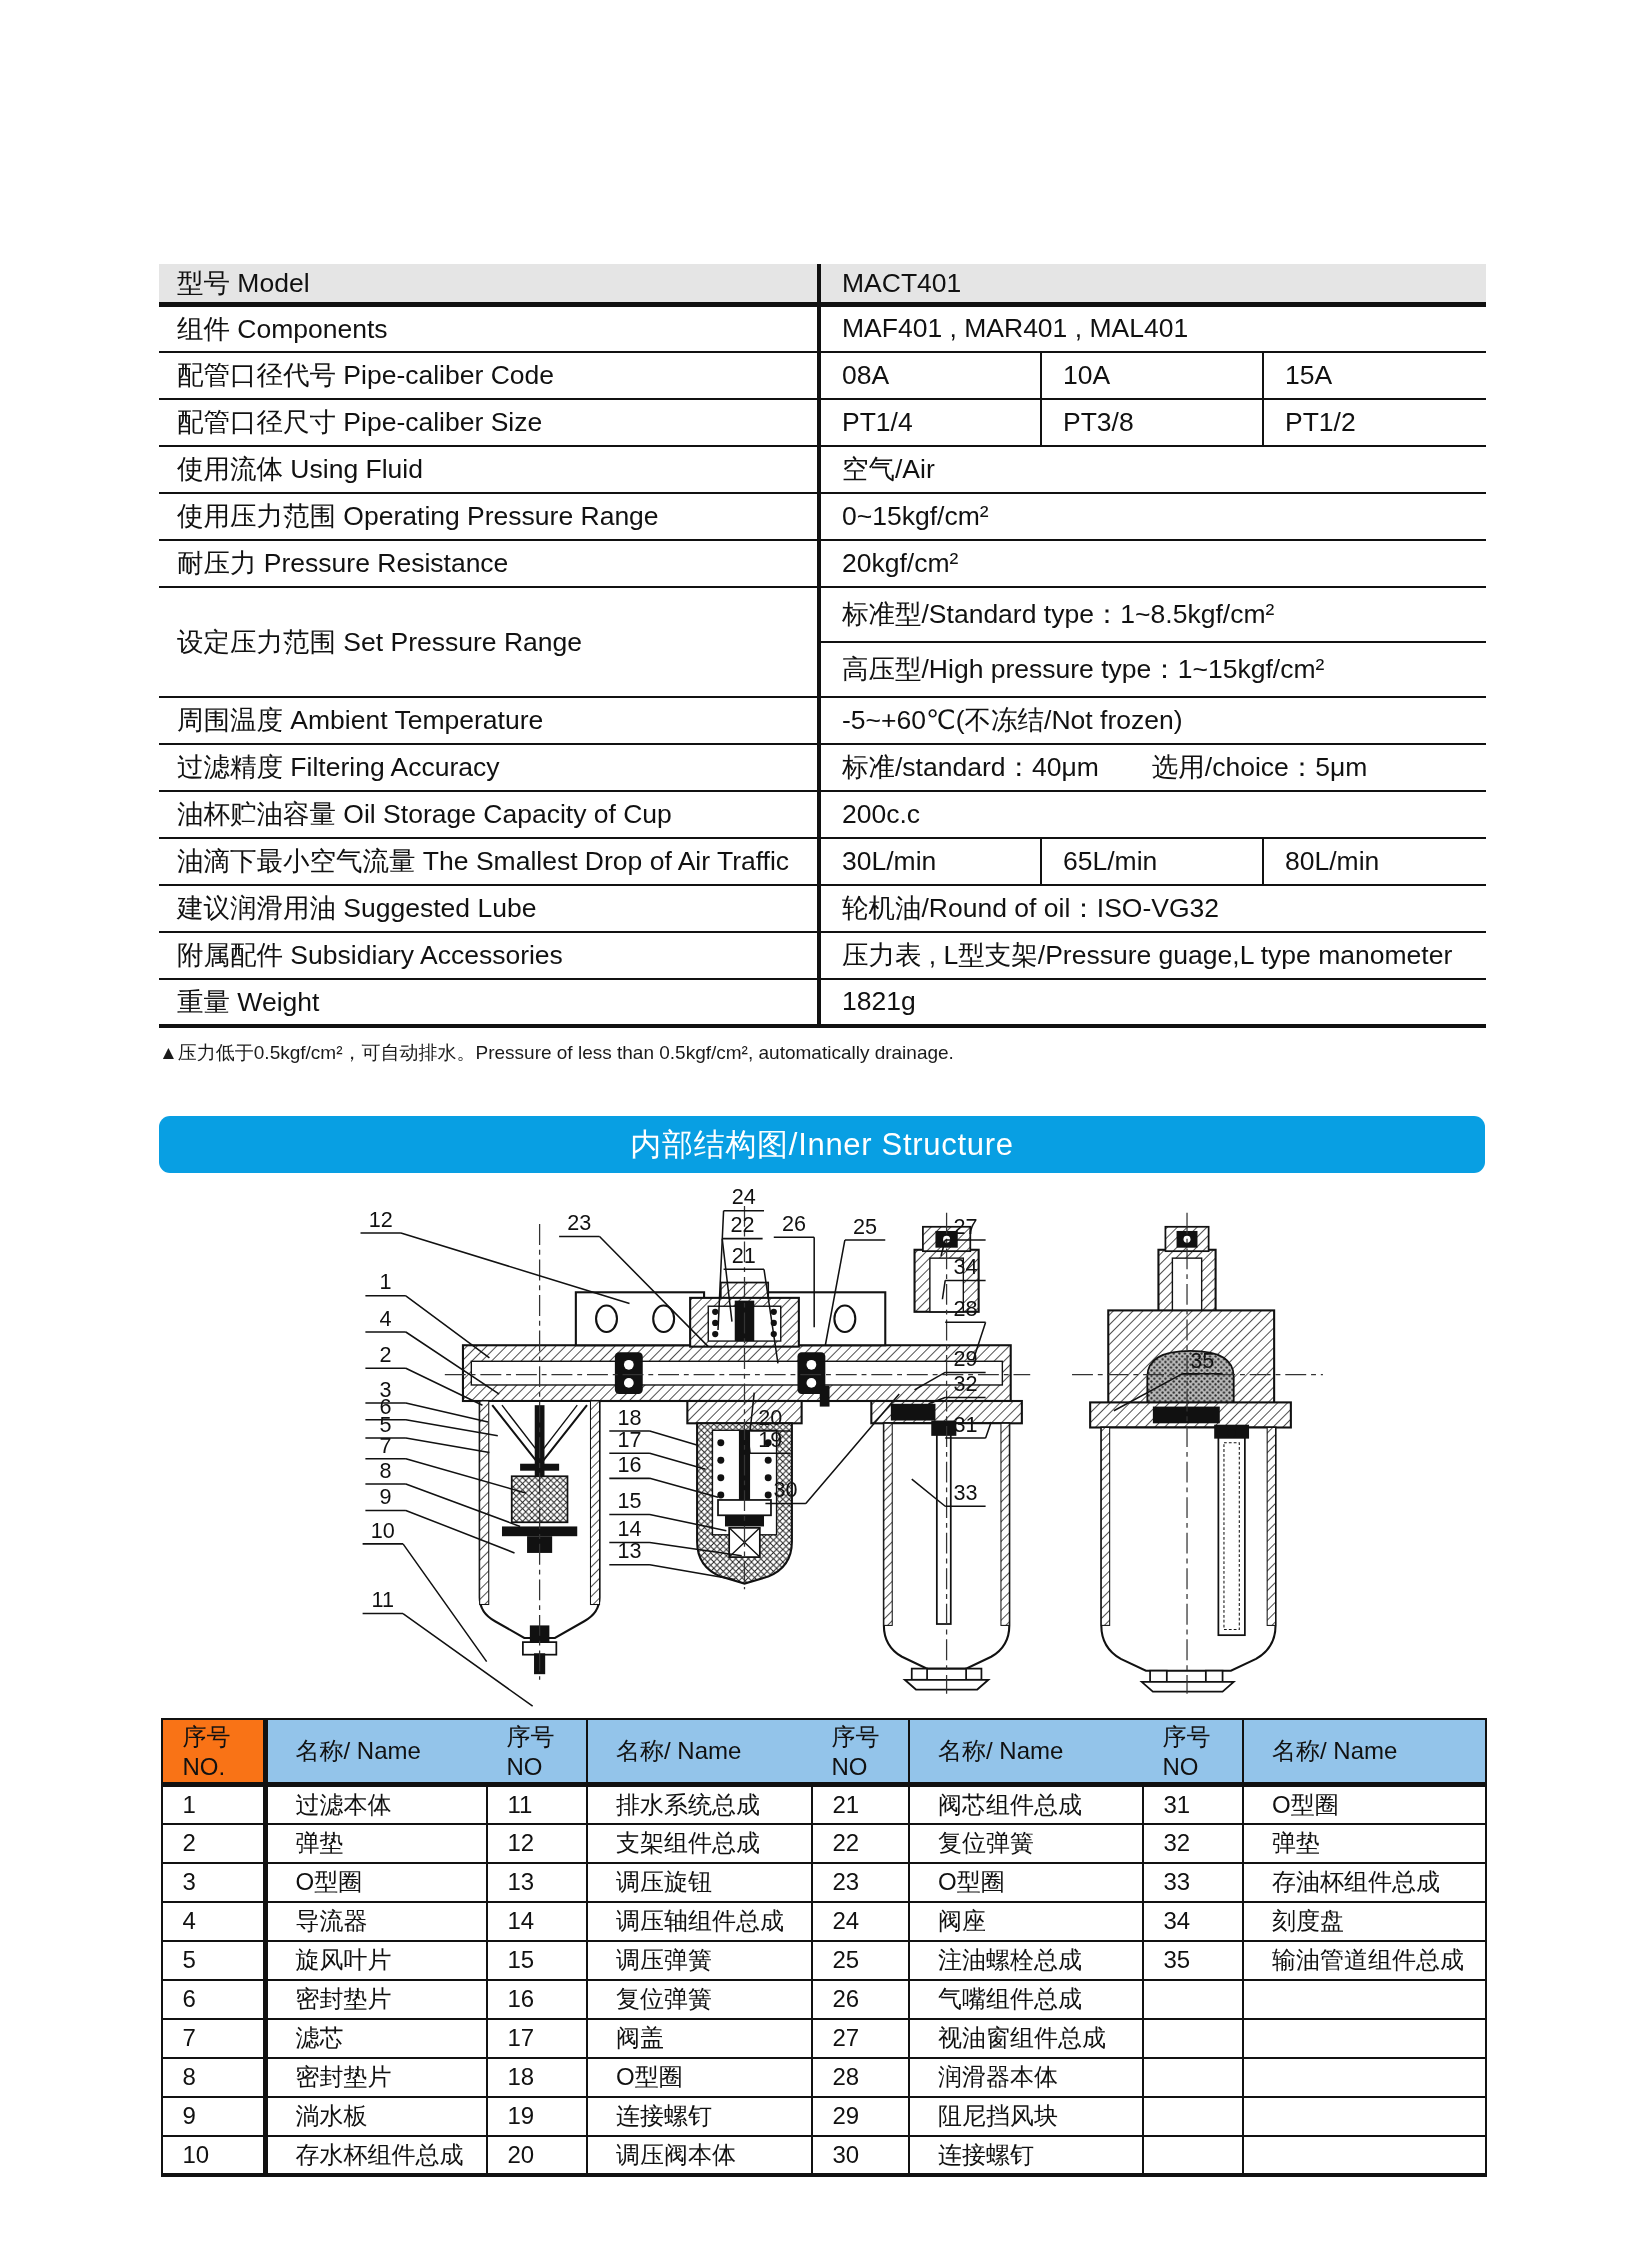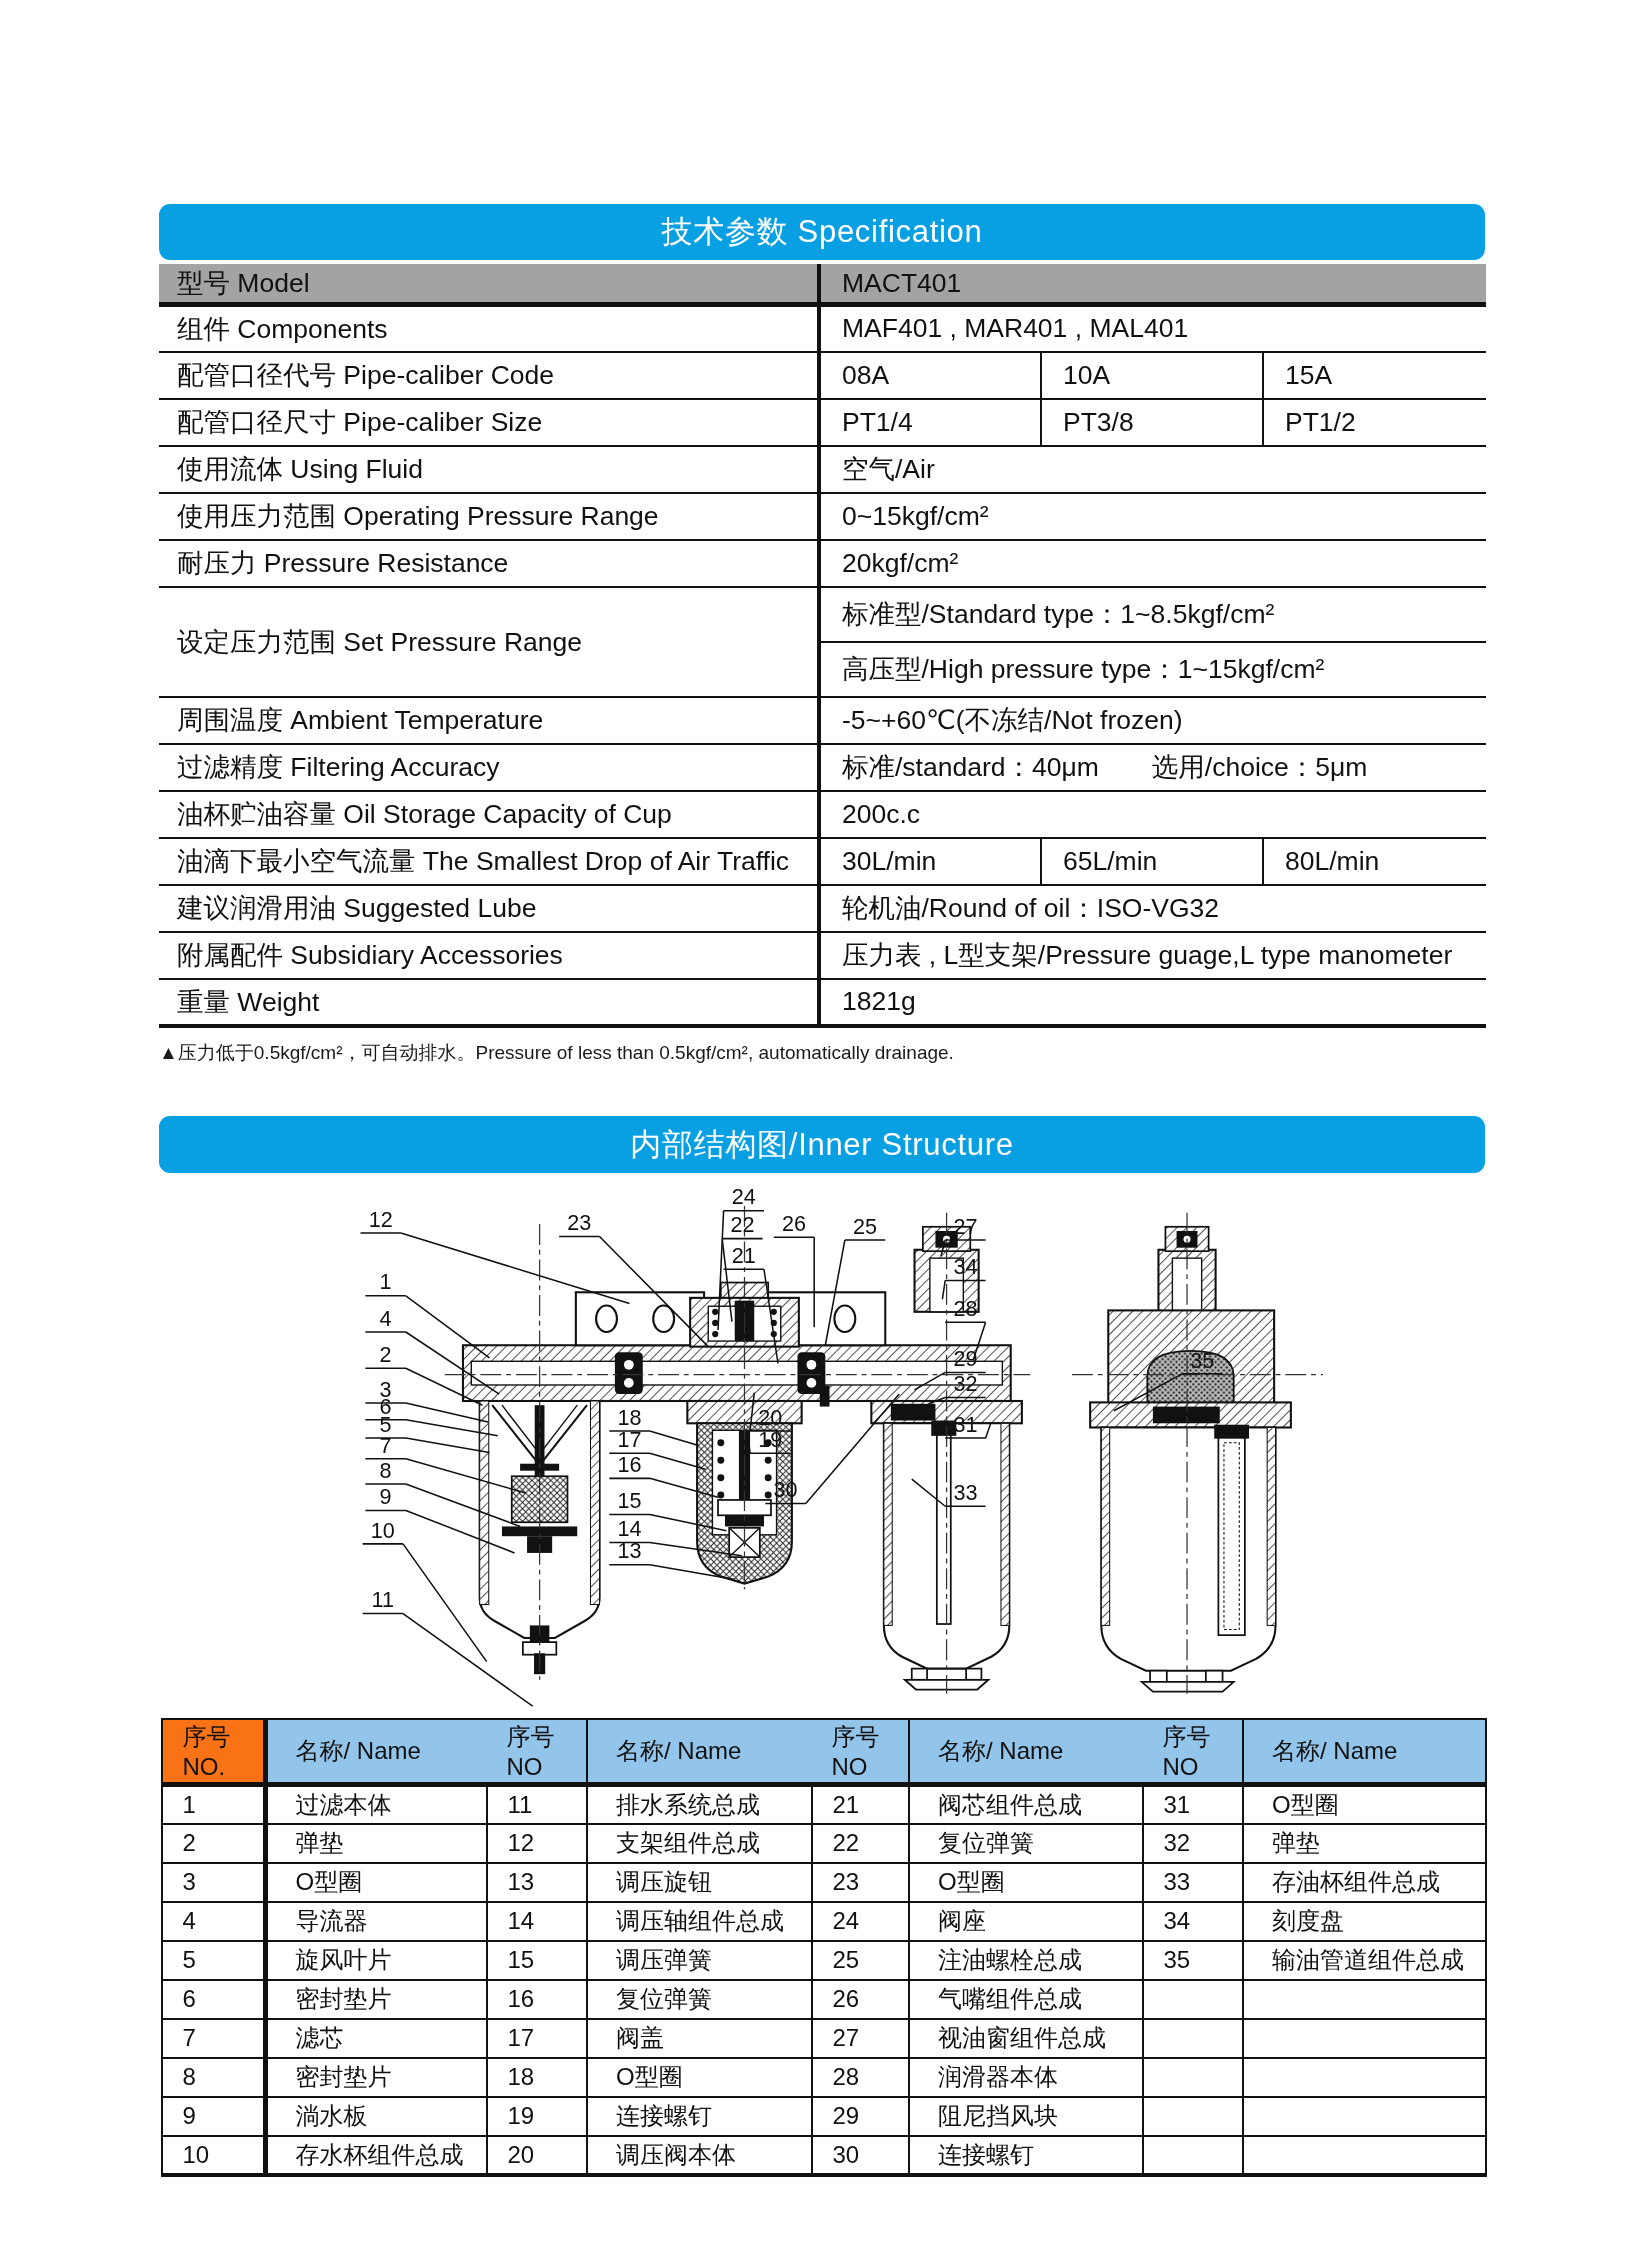--- a/index.html
+++ b/index.html
@@ -36,33 +36,30 @@
   #parts-table .no{padding-left:19.5px;}
   #parts-table .nm{padding-left:28px;}
   #parts-table th.no,#parts-table td.c0{border-left:none;}
   #parts-table .sep{border-left:5.6px solid #111;}
 </style>
 </head>
 <body>
 
 <div class="page">
 
-  <div id="bar-spec" class="titlebar" style="background: rgb(8, 159, 227);">
-    <span>技术参数 Specification</span>
-  </div>
 
   <table id="spec-table">
     <colgroup>
         <col style="width:660px">
         <col style="width:222px">
         <col style="width:222px">
         <col style="width:223px">
       </colgroup>
     <tbody id="spec-body">
-        <tr class="r model" style="background: #a3a3a3;">
+        <tr class="r model" style="background: #e5e5e5;">
           <td class="lbl">型号 Model</td>
           <td class="val v1" colspan="3">MACT401</td>
         </tr>
         <tr class="r">
           <td class="lbl">组件 Components</td>
           <td class="val v1" colspan="3">MAF401 , MAR401 , MAL401</td>
         </tr>
         <tr class="r">
           <td class="lbl">配管口径代号 Pipe-caliber Code</td>
           <td class="val v1">08A</td>

